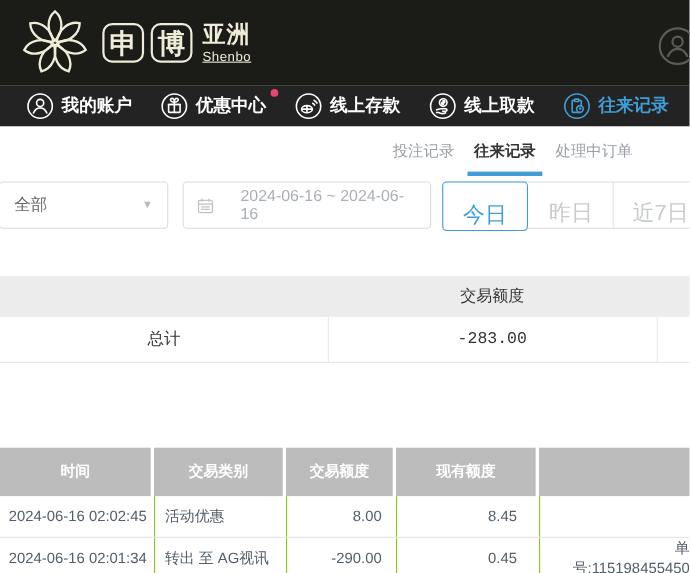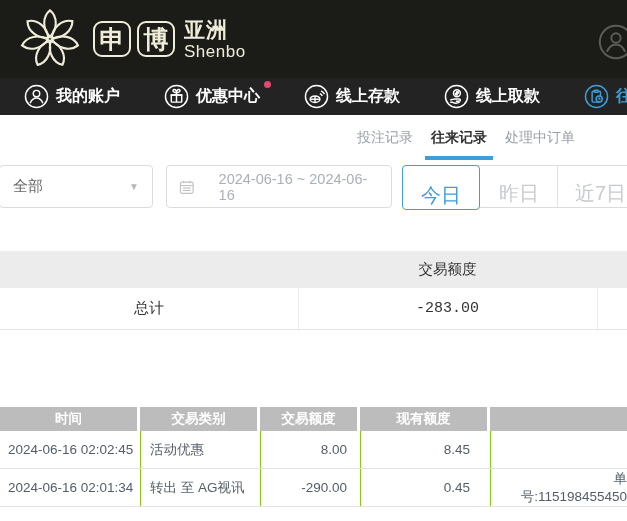--- a/index.html
+++ b/index.html
@@ -9,26 +9,26 @@
   
   .header { height:78px; background:#1b1b17; position:relative; }
   .logo { position:absolute; left:16px; top:5px; display:flex; align-items:center; gap:9px; cursor:pointer; }
   .logo-flower { width:68px; height:68px; }
   .logo-box { width:38px; height:36px; border:2px solid #efecd9; border-radius:9px;
               color:#efecd9; font-size:25px; font-weight:bold; display:flex;
               align-items:center; justify-content:center; }
   .logo-boxes { display:flex; gap:6px; }
   .logo-region { color:#efecd9; line-height:1; }
   .logo-region .cn { font-size:21px; font-weight:bold; letter-spacing:1px; }
-  .logo-region .en { font-size:17px; margin-top:3px; letter-spacing:.5px; }
+  .logo-region .en { font-size:12px; margin-top:3px; letter-spacing:.5px;text-decoration:underline; }
   .avatar { position:absolute; right:-7px; top:24px; width:36px; height:36px; cursor:pointer; }
 
   
   .nav { height:37px; background:#232323; display:flex; align-items:center;
-         padding-left:24px; gap:44px; }
+         padding-left:24px; gap:26px; }
   .nav-item { display:flex; align-items:center; gap:7px; color:#ffffff;
               font-size:16px; font-weight:bold; position:relative; cursor:pointer; white-space:nowrap; }
   .nav-item svg { width:25px; height:25px; flex:0 0 auto; }
   .nav-item.active { color:var(--accent); }
   .badge-dot { position:absolute; right:-11px; top:-3px; width:7px; height:7px;
                border-radius:50%; background:var(--badge); }
 
   
   .tabs { height:45px; background:#fff; display:flex; justify-content:flex-end;
           align-items:stretch; padding-right:52px; gap:18px; }
@@ -68,21 +68,21 @@
   .summary-body { height:42px; position:relative; border-bottom:1px solid #e5e5e5;
                   font-size:15px; color:#333; }
   .summary-body .cell { position:absolute; top:0; bottom:0; display:flex;
                         align-items:center; justify-content:center;font-family:Liberation Mono, monospace; }
   .summary-body .c1 { left:0; width:298px; }
   .summary-body .c2 { left:298px; width:299px; }
   .vline { position:absolute; top:0; bottom:0; width:1px; background:#e9e9e9; }
 
   
   .data-table { margin-top:77px; font-size:13.5px; }
-  .dt-header { height:24px; display:flex; }
+  .dt-header { height:44px; display:flex; }
   .dt-header .hc { background:#bcbcbc; color:#fff; font-weight:bold; font-size:13.5px;
                    display:flex; align-items:center; justify-content:center;
                    margin-right:3px; }
   .w-time { width:137px; } .w-type { width:117px; } .w-amt { width:97px; }
   .w-bal  { width:127px; } .w-note { flex:1; margin-right:0 !important; }
   .dt-row { height:38px; display:flex; align-items:stretch;
             border-bottom:1px solid #e3e3e3; color:#525e68; }
   .dt-row .c { display:flex; align-items:center; }
   .dt-row .c + .c { border-left:1px solid #84cc16; }
   .c-time { width:140px; padding-left:8px; }

